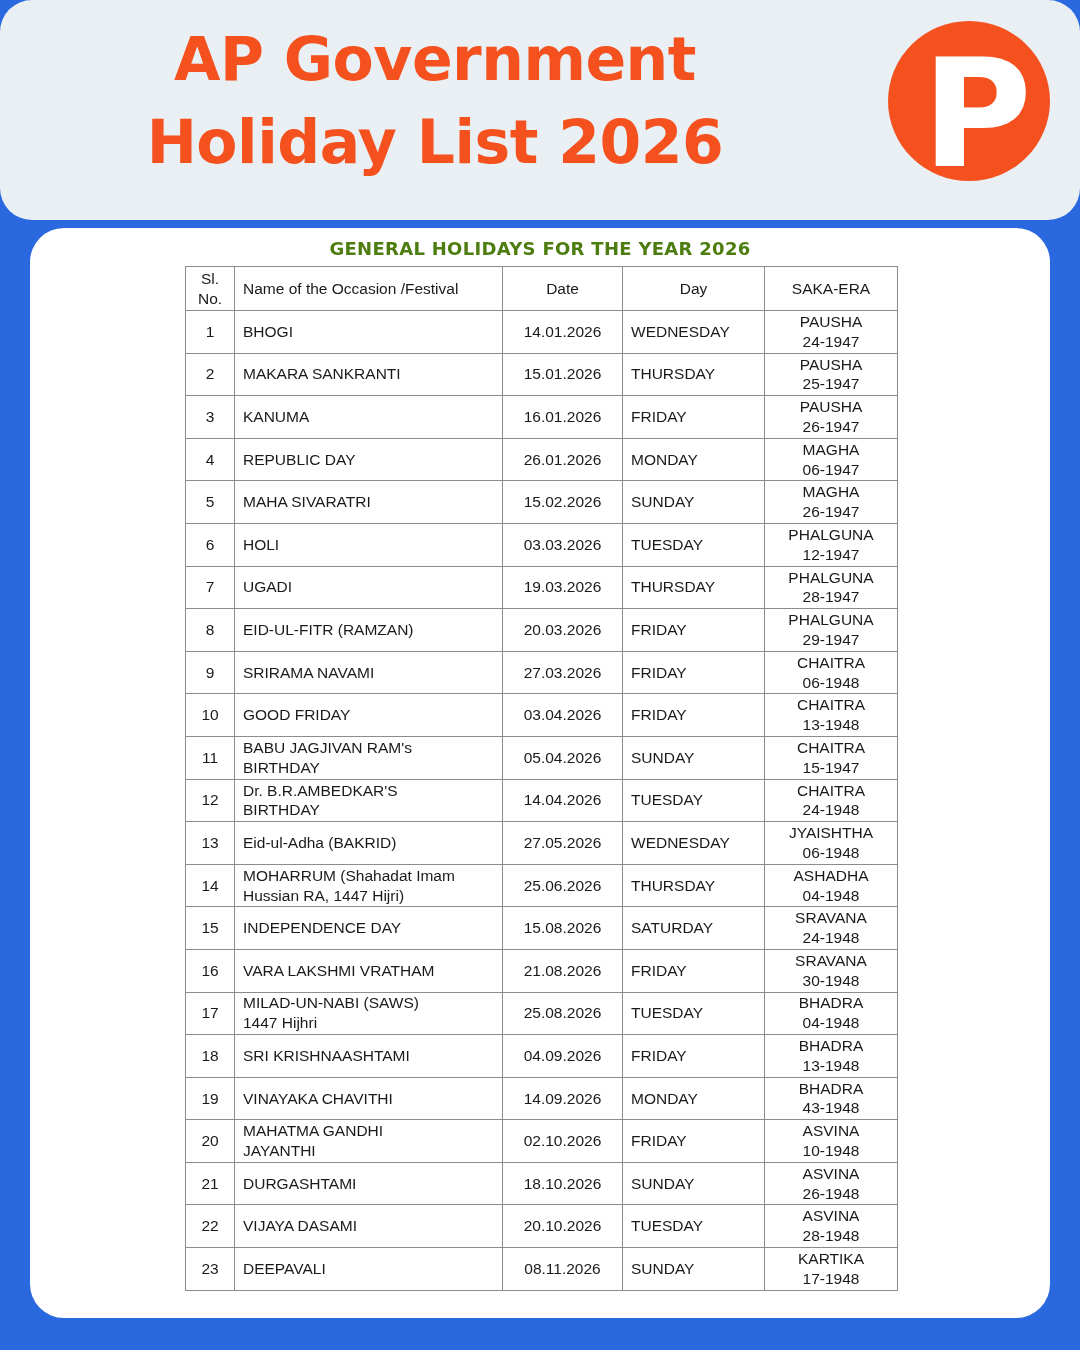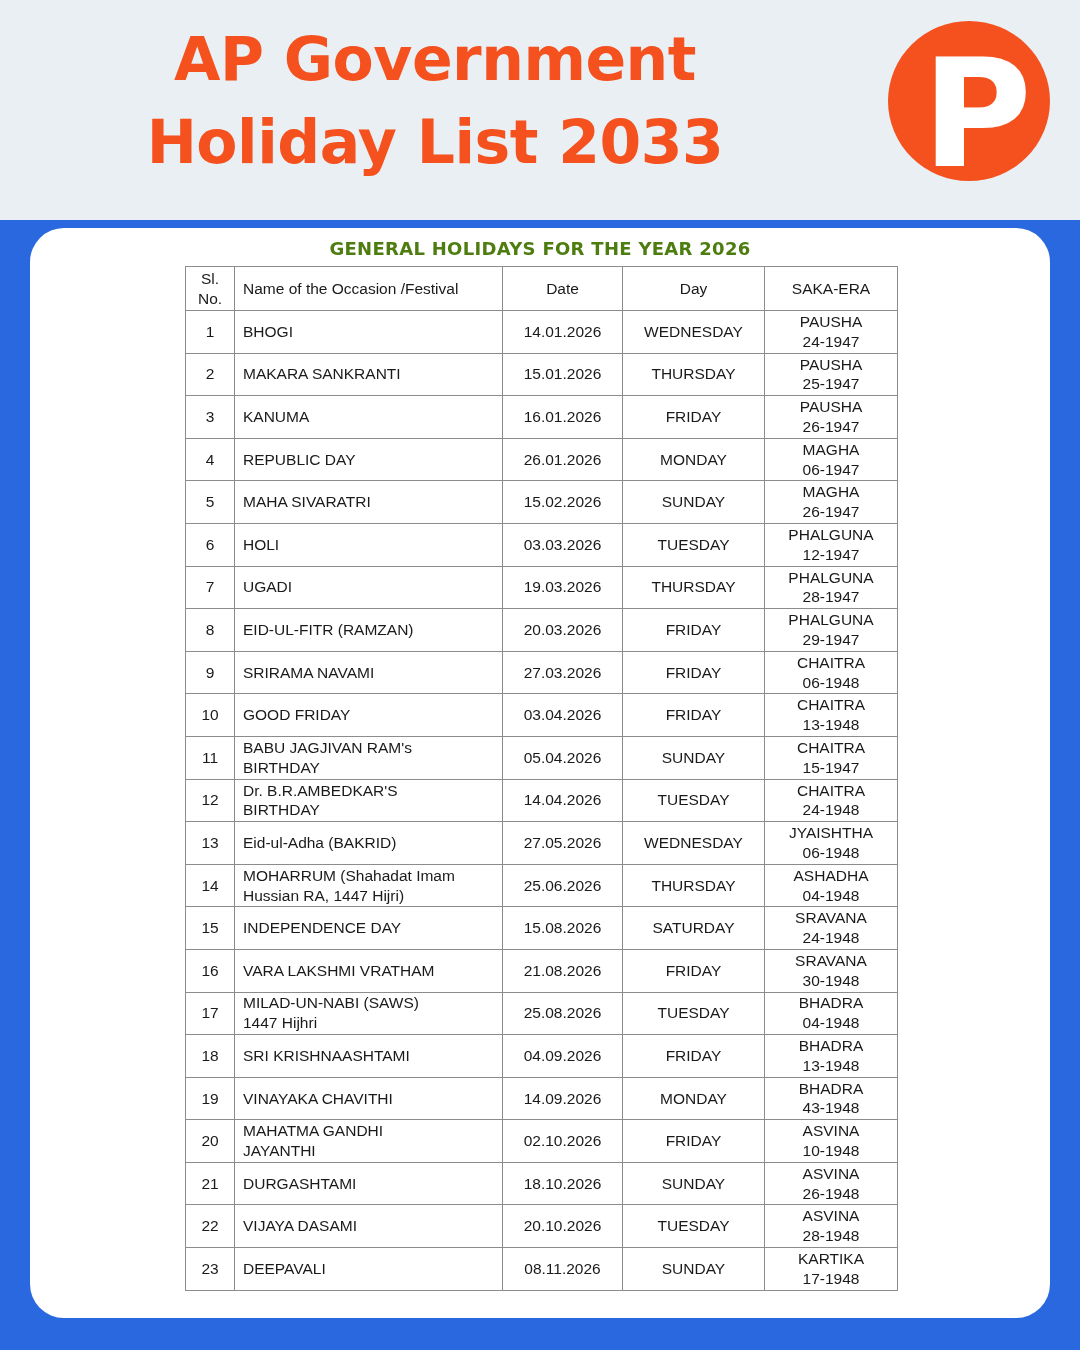--- a/index.html
+++ b/index.html
@@ -26,20 +26,21 @@
   
   .banner {
     position: absolute;
     left: 0;
     top: 0;
     width: 1080px;
     height: 220px;
     background: #EAEFF4;
     display: flex;
     align-items: center;
+    border-radius: 32px;
   }
 
   .banner-title {
     position: absolute;
     left: 0;
     top: 18px;
     width: 870px;
     text-align: center;
     color: #F4511E;
     font-family: "DejaVu Sans", sans-serif;
@@ -135,39 +136,39 @@
     font-size: 15.5px;
   }
 
   .holiday-table thead th.col-name { text-align: left; }
 
   .holiday-table tbody tr { height: 42.6px; }
 
   .c-sl   { width: 49px;  text-align: center; }
   .c-name { width: 268px; text-align: left; margin-left: 21px; }
   .c-date { width: 120px; text-align: center; }
-  .c-day  { width: 142px; text-align: center; }
+  .c-day  { width: 142px; text-align: left; }
   .c-saka { width: 133px; text-align: center; line-height: 1.2; }
 
   .c-name .sub { display: block; }
   .c-saka .era { display: block; }
   .c-saka .val { display: block; }
 
   .nowrap { white-space: nowrap; }
 </style>
 </head>
 <body>
 
 <div class="poster">
 
   <div class="banner">
 
     <div class="banner-title">
       <span class="line">AP Government</span>
-      <span class="line">Holiday List 2033</span>
+      <span class="line">Holiday List 2026</span>
     </div>
 
     <div class="logo">
       <div class="logo-circle"></div>
       <div class="logo-letter">P</div>
     </div>
 
   </div>
 
   <div class="card">

